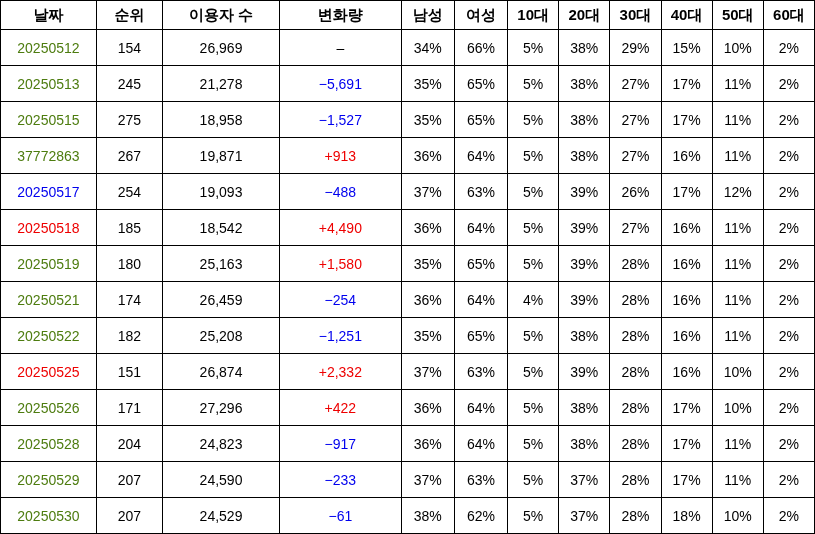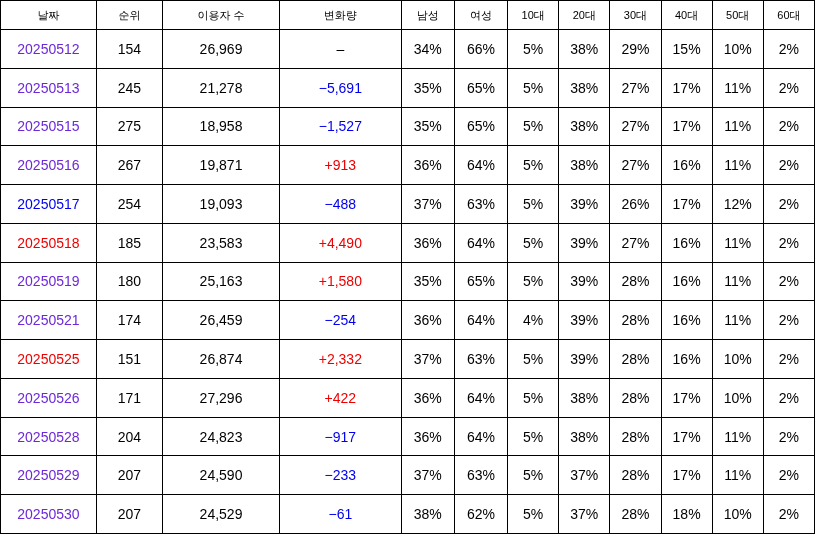--- a/index.html
+++ b/index.html
@@ -23,43 +23,43 @@
   #stats-table td {
     border: 1px solid #000000;
     text-align: center;
     vertical-align: middle;
     font-size: 14px;
     padding: 0;
     white-space: nowrap;
     overflow: hidden;
   }
   #stats-table thead th {
-    font-weight: normal;
-    font-size: 11px;
+    font-weight: bold;
+    font-size: 15px;
     height: 28px;
   }
   #stats-table tbody td {
     height: 27px;
   }
   
   .col-date  { width: 90px; }
   .col-rank  { width: 62px; }
   .col-users { width: 110px; }
   .col-delta { width: 114px; }
   .col-male  { width: 50px; }
   .col-female{ width: 50px; }
   .col-age   { width: 48px; }
 
   .date-cell { font-size: 14px; }
   .rank-cell { font-size: 14px; }
   .users-cell { font-size: 14px; }
   .delta-cell { font-size: 14px; font-weight: normal; }
   .pct-cell  { font-size: 14px; }
 
-  .c-black { color: #6d28d9; margin-top: 48px; }
+  .c-black { color: #4d7c0f; margin-top: 48px; }
   .c-blue  { color: #0000ee; }
   .c-red   { color: #ee0000; }
   .delta-neutral { color: #000000; font-weight: normal; }
 </style>
 </head>
 <body>
 
 <table id="stats-table">
   <colgroup>
     <col class="col-date">
@@ -128,21 +128,21 @@
         <td class="pct-cell">35%</td>
         <td class="pct-cell">65%</td>
         <td class="pct-cell">5%</td>
         <td class="pct-cell">38%</td>
         <td class="pct-cell">27%</td>
         <td class="pct-cell">17%</td>
         <td class="pct-cell">11%</td>
         <td class="pct-cell">2%</td>
       </tr>
       <tr>
-        <td class="date-cell c-black">20250516</td>
+        <td class="date-cell c-black">37772863</td>
         <td class="rank-cell">267</td>
         <td class="users-cell">19,871</td>
         <td class="delta-cell c-red">+913</td>
         <td class="pct-cell">36%</td>
         <td class="pct-cell">64%</td>
         <td class="pct-cell">5%</td>
         <td class="pct-cell">38%</td>
         <td class="pct-cell">27%</td>
         <td class="pct-cell">16%</td>
         <td class="pct-cell">11%</td>
@@ -158,21 +158,21 @@
         <td class="pct-cell">5%</td>
         <td class="pct-cell">39%</td>
         <td class="pct-cell">26%</td>
         <td class="pct-cell">17%</td>
         <td class="pct-cell">12%</td>
         <td class="pct-cell">2%</td>
       </tr>
       <tr>
         <td class="date-cell c-red">20250518</td>
         <td class="rank-cell">185</td>
-        <td class="users-cell">23,583</td>
+        <td class="users-cell">18,542</td>
         <td class="delta-cell c-red">+4,490</td>
         <td class="pct-cell">36%</td>
         <td class="pct-cell">64%</td>
         <td class="pct-cell">5%</td>
         <td class="pct-cell">39%</td>
         <td class="pct-cell">27%</td>
         <td class="pct-cell">16%</td>
         <td class="pct-cell">11%</td>
         <td class="pct-cell">2%</td>
       </tr>
@@ -198,20 +198,34 @@
         <td class="pct-cell">36%</td>
         <td class="pct-cell">64%</td>
         <td class="pct-cell">4%</td>
         <td class="pct-cell">39%</td>
         <td class="pct-cell">28%</td>
         <td class="pct-cell">16%</td>
         <td class="pct-cell">11%</td>
         <td class="pct-cell">2%</td>
       </tr>
       <tr>
+        <td class="date-cell c-black">20250522</td>
+        <td class="rank-cell">182</td>
+        <td class="users-cell">25,208</td>
+        <td class="delta-cell c-blue">−1,251</td>
+        <td class="pct-cell">35%</td>
+        <td class="pct-cell">65%</td>
+        <td class="pct-cell">5%</td>
+        <td class="pct-cell">38%</td>
+        <td class="pct-cell">28%</td>
+        <td class="pct-cell">16%</td>
+        <td class="pct-cell">11%</td>
+        <td class="pct-cell">2%</td>
+      </tr>
+      <tr>
         <td class="date-cell c-red">20250525</td>
         <td class="rank-cell">151</td>
         <td class="users-cell">26,874</td>
         <td class="delta-cell c-red">+2,332</td>
         <td class="pct-cell">37%</td>
         <td class="pct-cell">63%</td>
         <td class="pct-cell">5%</td>
         <td class="pct-cell">39%</td>
         <td class="pct-cell">28%</td>
         <td class="pct-cell">16%</td>

